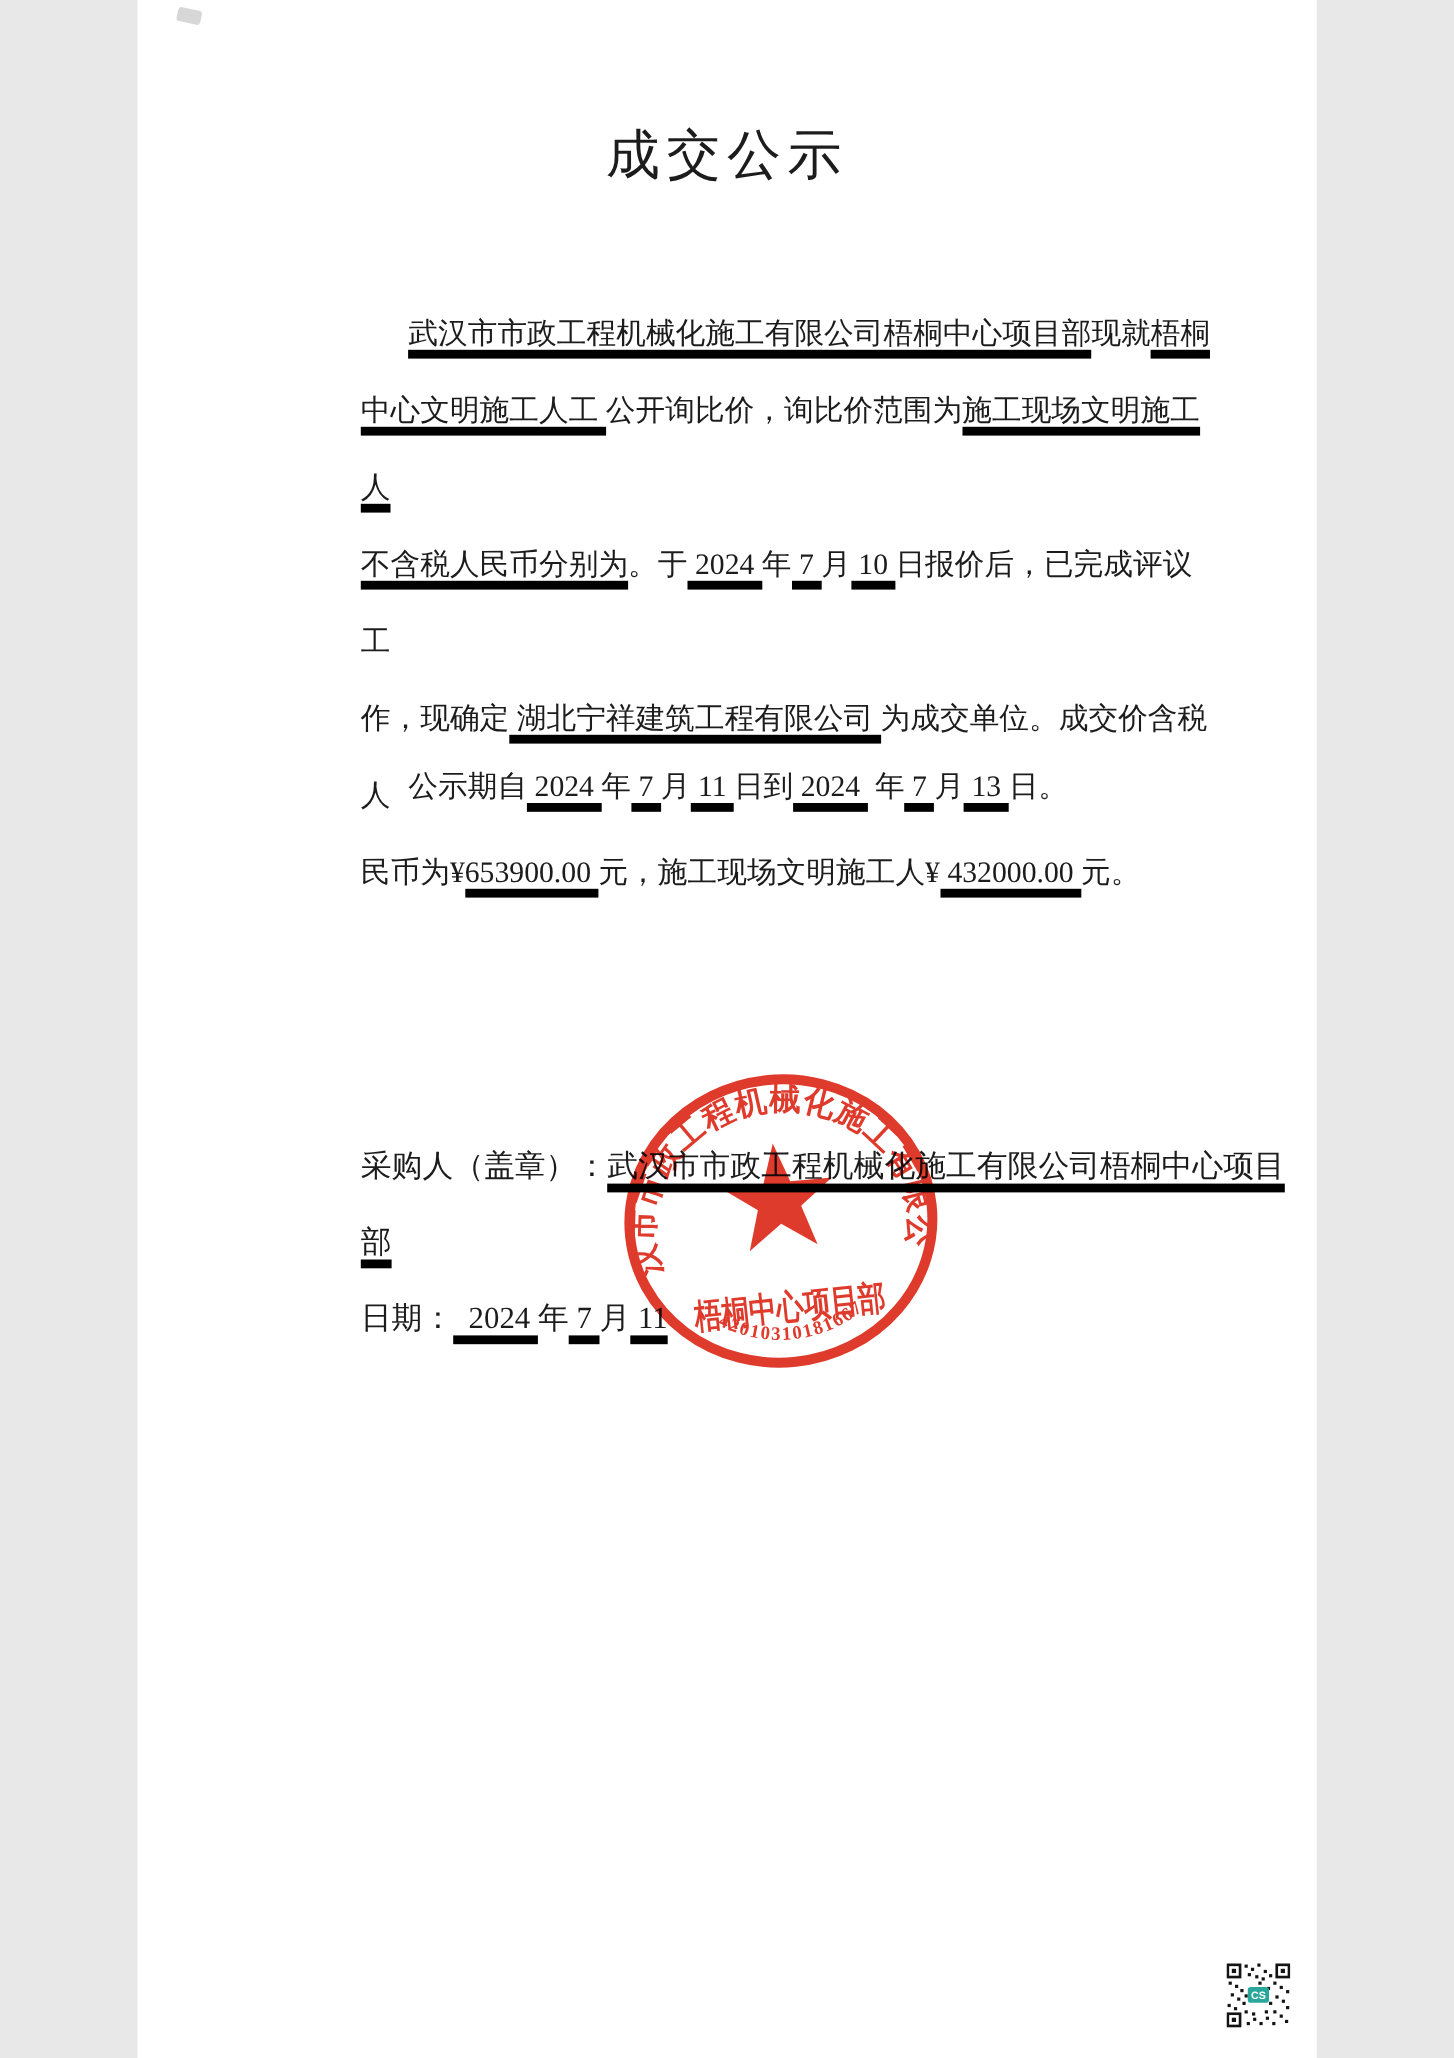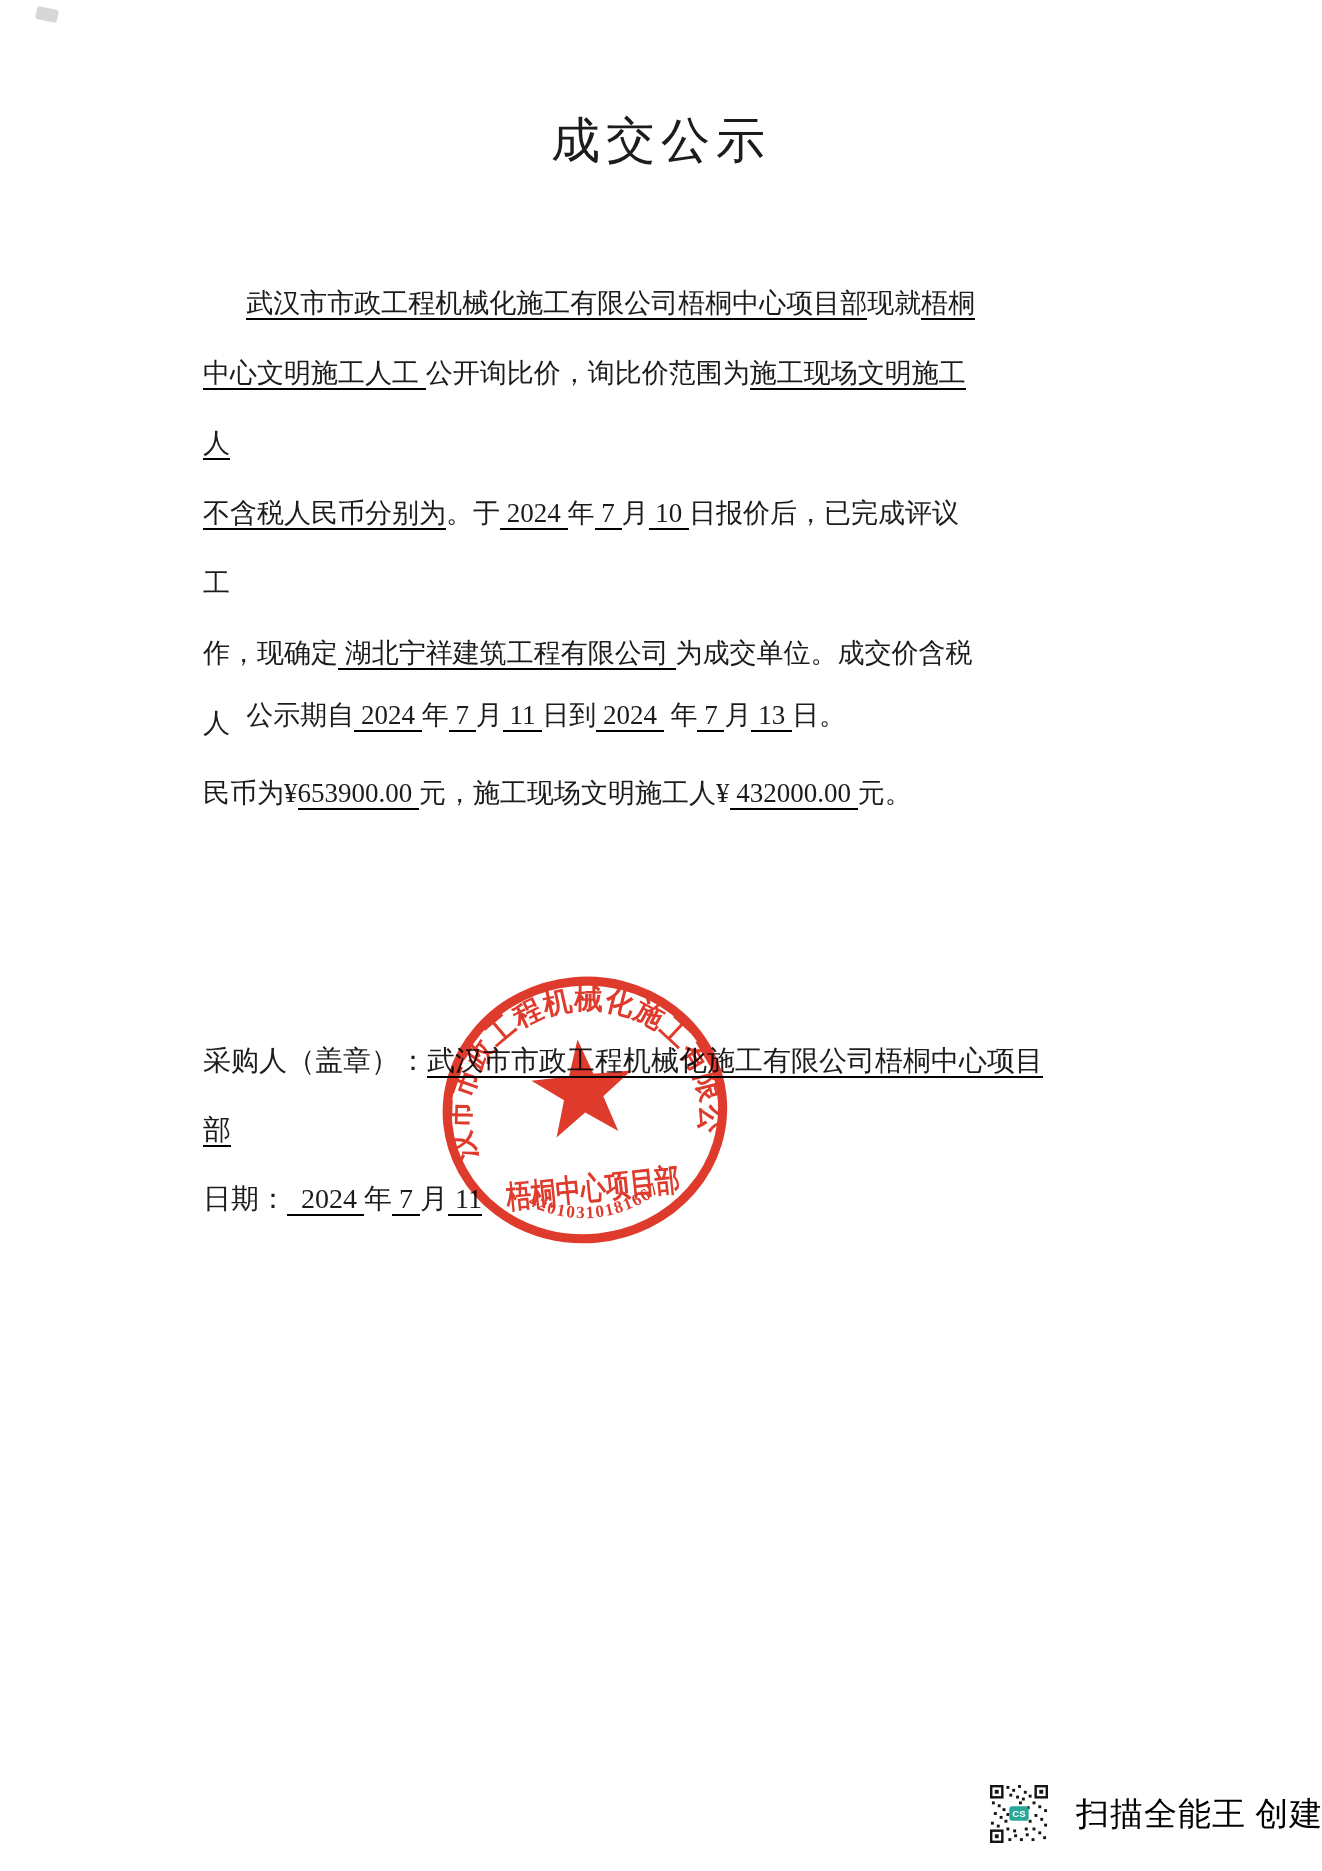--- a/index.html
+++ b/index.html
@@ -1,18 +1,18 @@
 <!DOCTYPE html>
 <html><head>
 <meta charset="utf-8">
 <style>
   html,body{margin:0;padding:0;background:#e8e8e8;}
   .page{
     position:relative;
-    width:1322px;height:1871px;
+    width:1072px;height:1871px;
     background:#ffffff;
     margin:0 auto;
     overflow:hidden;
     font-family:"Liberation Serif","DejaVu Serif",serif;
     color:#1c1c1c;
   }
   .title{
     position:absolute;
     left:0;top:108px;width:100%;
     margin:0;
@@ -24,21 +24,21 @@
   .body-para{
     position:absolute;
     left:203px;width:780px;
     font-size:27px;
     line-height:70px;
   }
   .para1{top:268px;}
   .para2{top:680px;font-family:Liberation Serif, serif;}
   .line{white-space:pre-wrap;}
   .indent1{text-indent:1.6em;}
-  .u{border-bottom:2px solid #000000;}
+  .u{border-bottom:8px solid #000000;}
   .signature{
     position:absolute;
     left:203px;top:1026px;width:950px;
     font-size:28px;
     line-height:69px;
   }
   .seal{
     position:absolute;
     left:433px;top:968px;
     width:304px;height:286px;

